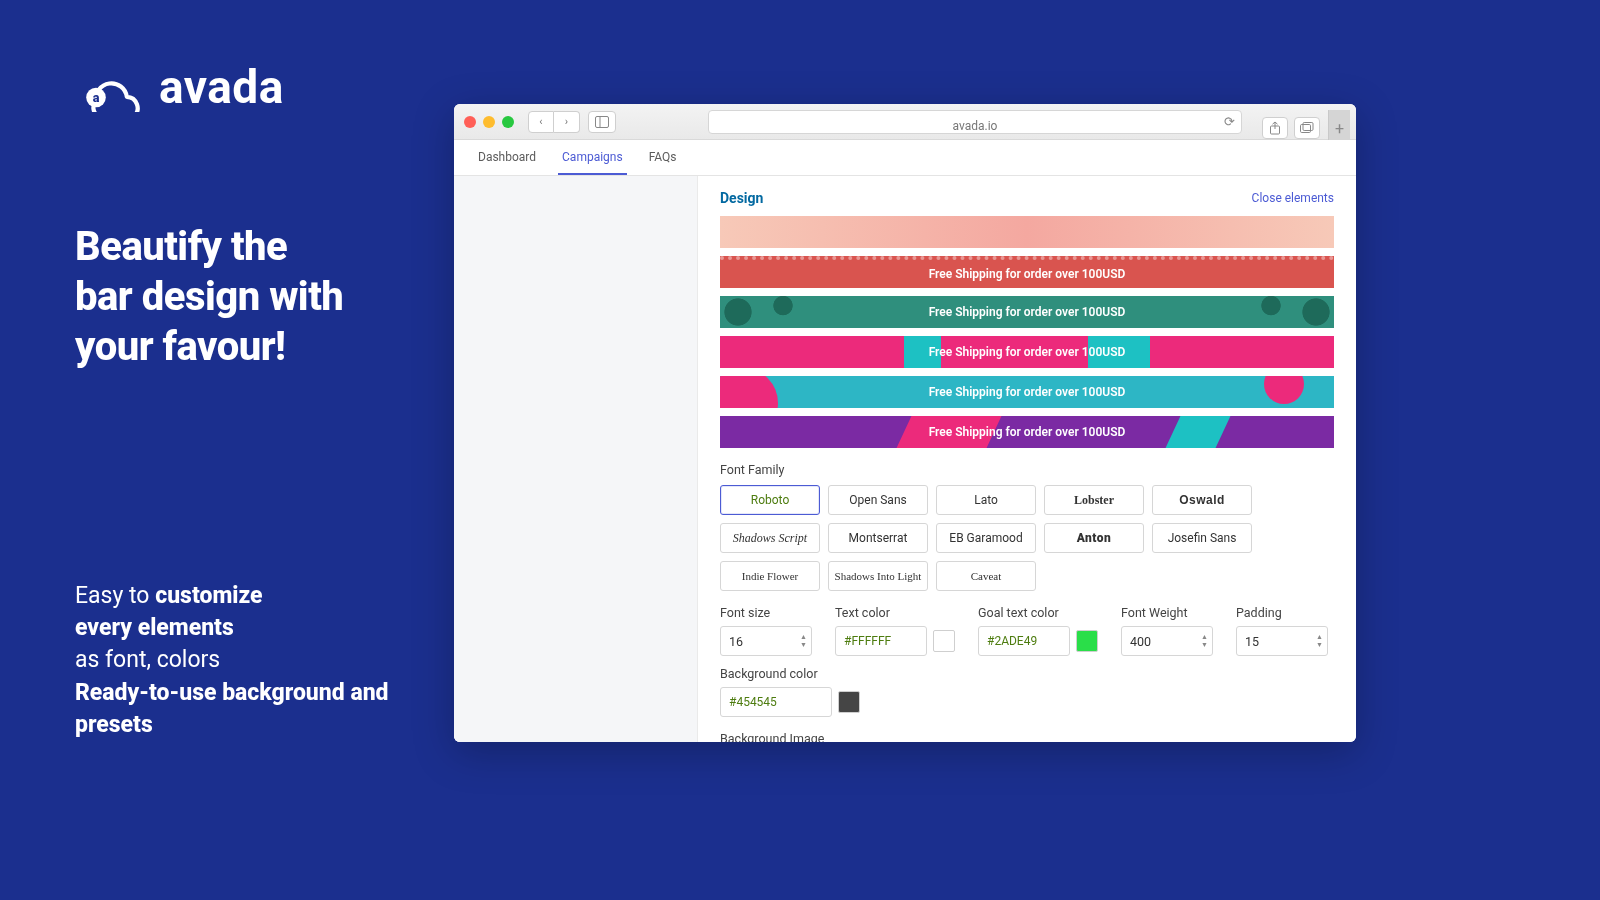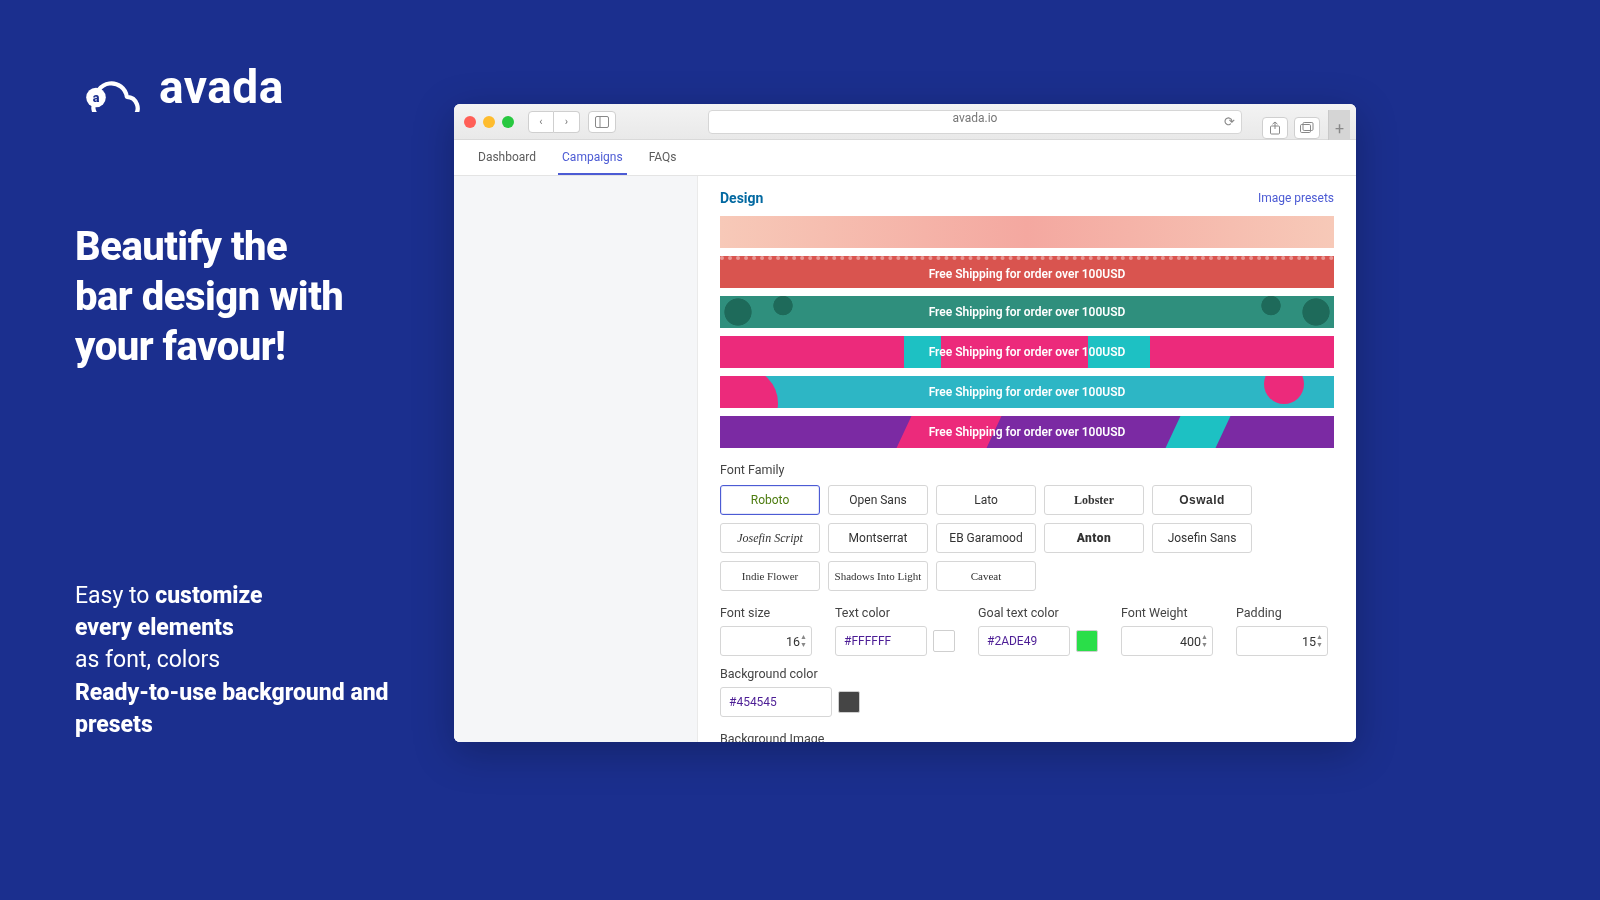--- a/index.html
+++ b/index.html
@@ -94,21 +94,21 @@
     background: #fff;
     display: flex; align-items: center; justify-content: center;
   }
   .addrbar {
     position: absolute;
     left: 254px; right: 114px;
     height: 24px;
     background: #fff;
     border: 1px solid #d6d6d6;
     border-radius: 4px;
-    display: flex; align-items: flex-start; justify-content: center;
+    display: flex; align-items: flex-end; justify-content: center;
     font-size: 12px; color: #777;
   }
   .addr-reload { position: absolute; right: 6px; top: 3px; color: #888; font-size: 13px; }
   .toolbar-right {
     position: absolute; right: 6px; top: 6px;
     display: flex; gap: 6px; align-items: center;
   }
   .toolbtn {
     width: 26px; height: 22px;
     border: 1px solid #cfcfcf; border-radius: 4px;
@@ -189,26 +189,26 @@
   .fontbtn.anton  { font-weight: 900; letter-spacing: .5px; }
   .fontbtn.hand   { font-family: "Comic Sans MS", cursive; font-size: 11px;}
 
   .row { display: flex; gap: 23px; margin-top: 4px; flex-wrap: wrap; }
   .field { display: flex; flex-direction: column; }
   .field > label { font-size: 12.5px; color: #444; margin-bottom: 6px; }
   .numberbox, .textbox {
     height: 30px; border: 1px solid #d6d6d6; border-radius: 3px;
     display: flex; align-items: center; background: #fff;
   }
-  .numberbox { width: 92px; padding: 0 4px 0 8px; justify-content: flex-end;}
+  .numberbox { width: 92px; padding: 0 4px 0 8px; justify-content: space-between;}
   .numberbox .val { font-size: 12.5px; color: #333; }
   .spinner { display: flex; flex-direction: column; }
   .spinner span { font-size: 7px; line-height: 8px; color: #888; }
   .textbox { width: 92px; padding: 0 8px; }
-  .textbox .val { font-size: 12px; color: #4c1d95; }
+  .textbox .val { font-size: 12px; color: #4d7c0f; }
   .colorfield { display: flex; align-items: center; gap: 6px; }
   .swatch { width: 22px; height: 22px; border: 1px solid #cfcfcf; border-radius: 2px; }
 </style>
 </head>
 <body>
 
 <div class="marketing">
   <div class="brand-logo">
     <span class="cloud">
       <svg viewBox="0 0 100 70">
@@ -266,21 +266,21 @@
         <div class="tab">Dashboard</div>
         <div class="tab active">Campaigns</div>
         <div class="tab">FAQs</div>
       </div>
 
     <div class="content">
       <div class="leftrail"></div>
       <div class="panel">
         <div class="panel-head">
           <div class="panel-title">Design</div>
-          <div class="close-presets">Image presets</div>
+          <div class="close-presets">Close elements</div>
         </div>
 
         <div class="bars" id="bars">
             <div class="bar peach">
               <span></span>
             </div>
             <div class="bar red">
               <span>Free Shipping for order over 100USD</span>
             </div>
             <div class="bar green">
@@ -297,21 +297,21 @@
             </div>
           </div>
 
         <div class="section-label">Font Family</div>
         <div class="fontgrid" id="fontgrid">
             <div class="fontbtn  selected">Roboto</div>
             <div class="fontbtn ">Open Sans</div>
             <div class="fontbtn ">Lato</div>
             <div class="fontbtn lobster">Lobster</div>
             <div class="fontbtn oswald">Oswald</div>
-            <div class="fontbtn script">Josefin Script</div>
+            <div class="fontbtn script">Shadows Script</div>
             <div class="fontbtn ">Montserrat</div>
             <div class="fontbtn ">EB Garamood</div>
             <div class="fontbtn anton">Anton</div>
             <div class="fontbtn ">Josefin Sans</div>
             <div class="fontbtn hand">Indie Flower</div>
             <div class="fontbtn hand">Shadows Into Light</div>
             <div class="fontbtn hand">Caveat</div>
           </div>
 
         <div class="row" style="margin-top:14px">

